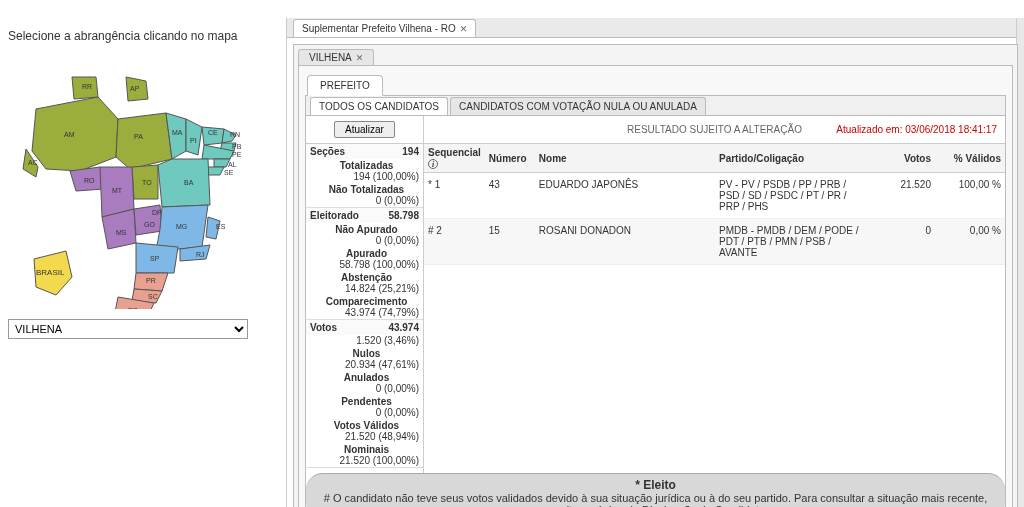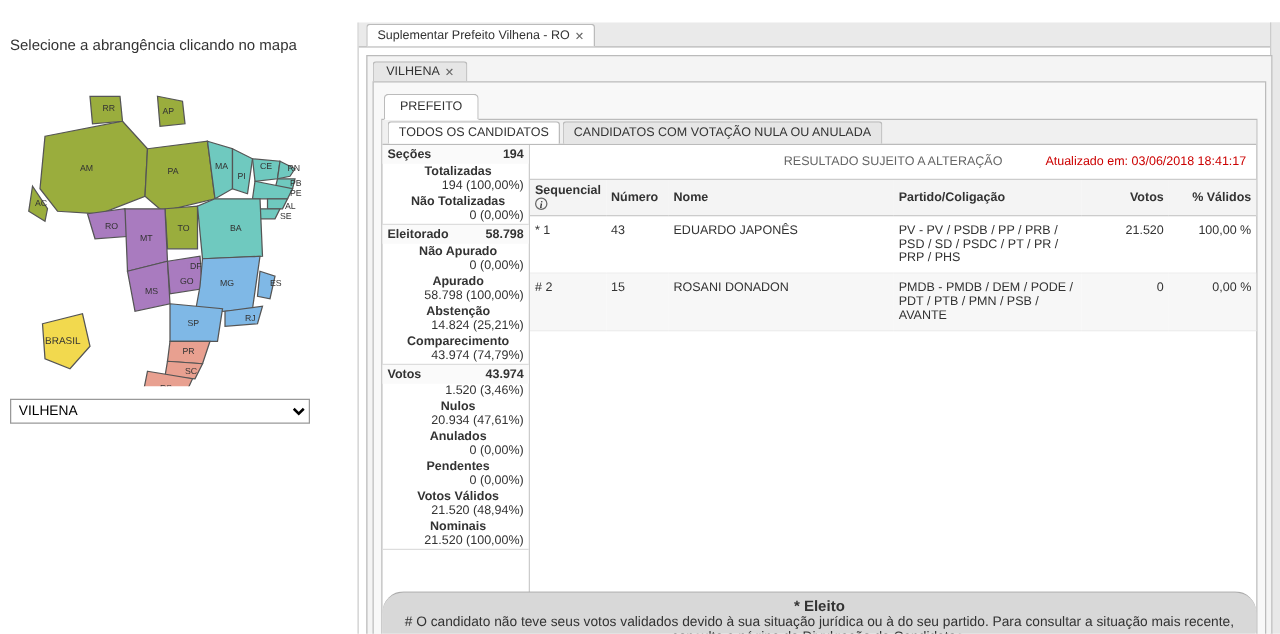--- a/index.html
+++ b/index.html
@@ -149,20 +149,23 @@
         </div>
       </div>
       <div class="office-content">
         <div class="cand-tabbar">
           <div class="cand-tab active">TODOS OS CANDIDATOS</div>
           <div class="cand-tab inactive">CANDIDATOS COM VOTAÇÃO NULA OU ANULADA</div>
         </div>
 
         <div class="main-row">
           <div class="stats-col">
+            <div class="stats-header-row">
+              <button class="btn-update">Atualizar</button>
+            </div>
             <div class="stat-block">
               <div class="stat-head">
                   <span>Seções</span>
                   <span>194</span>
                 </div>
               <div class="stat-sub">Totalizadas</div>
               <div class="stat-val">194 (100,00%)</div>
               <div class="stat-sub">Não Totalizadas</div>
               <div class="stat-val">0 (0,00%)</div>
             </div>

